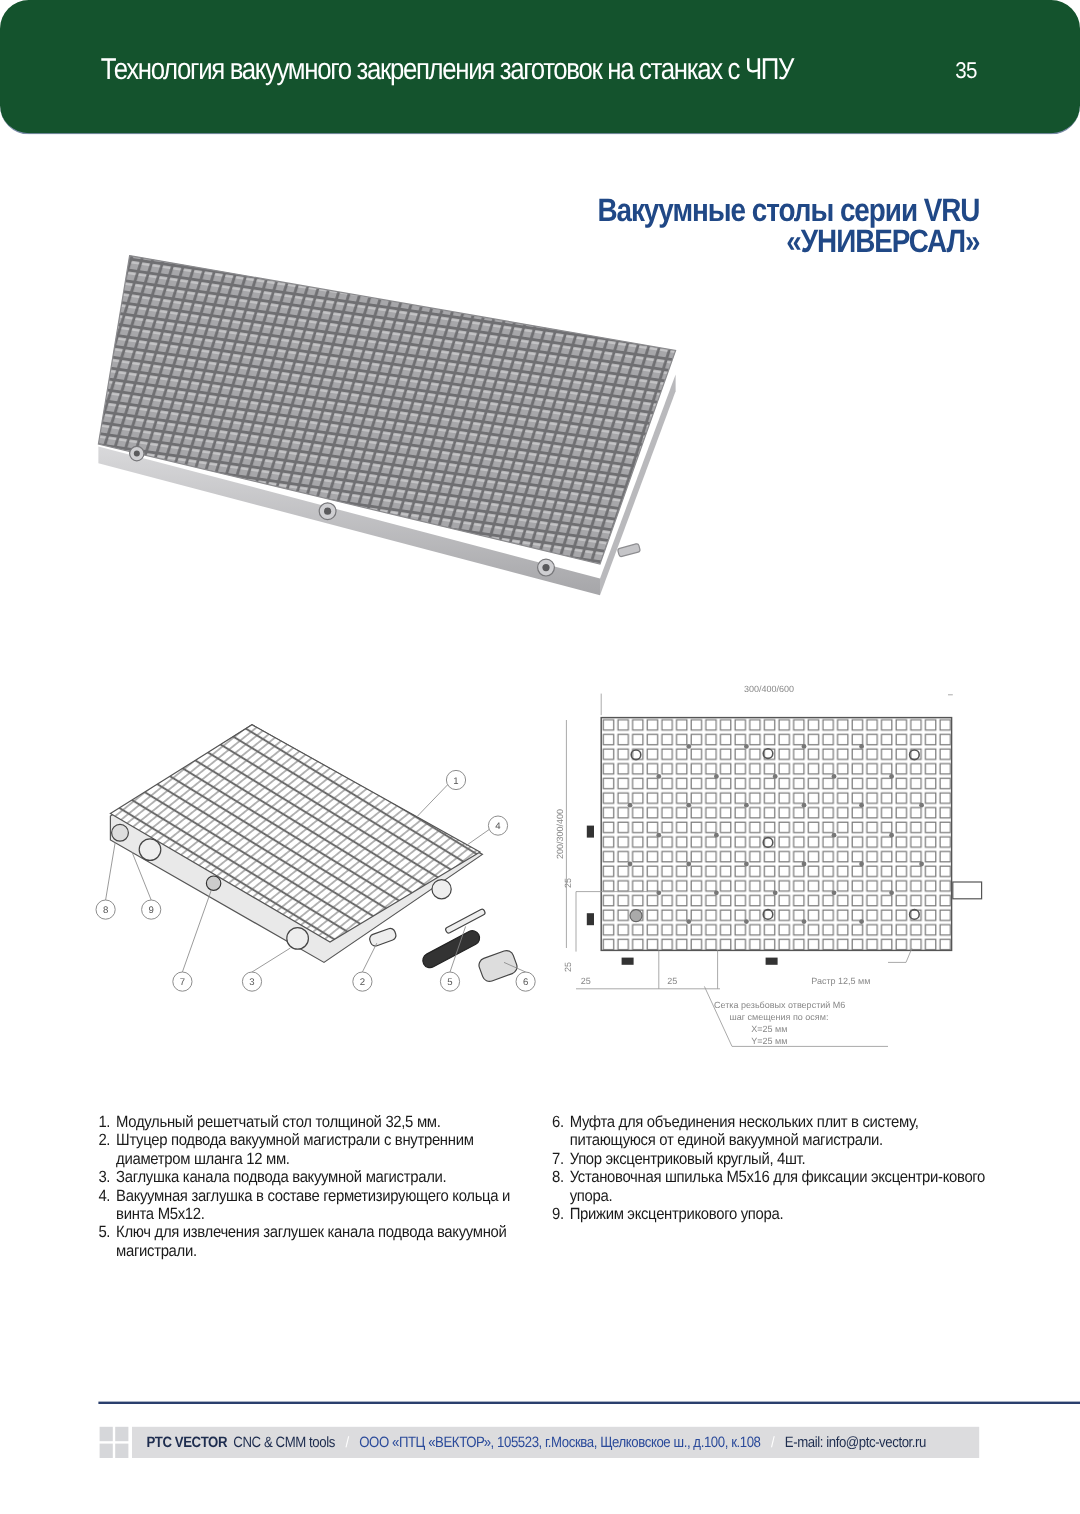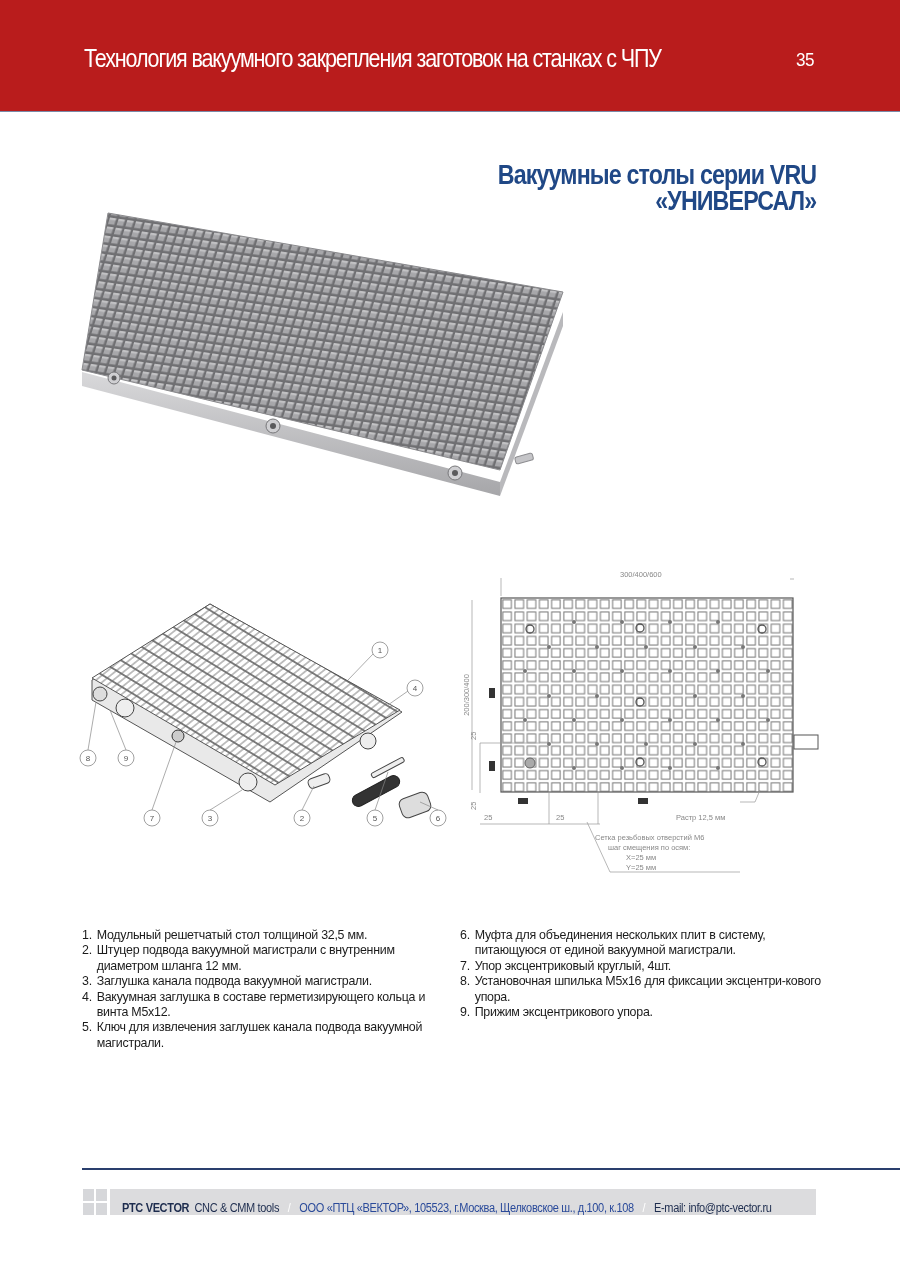--- a/index.html
+++ b/index.html
@@ -1,40 +1,40 @@
 <!DOCTYPE html>
 <html><head>
 <meta charset="utf-8">
 <style>
   * { box-sizing: border-box; margin: 0; padding: 0; }
   html, body { width: 900px; height: 1262px; background: #ffffff; overflow: hidden; }
   body { position: relative; font-family: "Liberation Sans", sans-serif; color: #1a1a1a; }
 
-  .header-band { position: absolute; left: 0; top: 0; width: 900px; height: 112px; background: #b91c1c; border-bottom: 1px solid #7a8aa8; }
+  .header-band { position: absolute; left: 0; top: 0; width: 900px; height: 112px; background: #14532d; border-bottom: 1px solid #7a8aa8; border-radius: 24px; }
   .header-title { position: absolute; left: 84px; top: 44px; font-size: 25px; color: #fff; letter-spacing: -1.3px; transform: scaleX(0.86); transform-origin: left center; white-space: nowrap; }
   .page-number { position: absolute; left: 796px; top: 49px; font-size: 19px; color: #fff; letter-spacing: -0.5px; transform: scaleX(0.9); transform-origin: left center; }
 
   .product-title { position: absolute; right: 84px; top: 162px; text-align: right; color: #204886; font-weight: bold; font-size: 27px; line-height: 26px; letter-spacing: -1px; transform: scaleX(0.86); transform-origin: right center; }
   .product-title span { display: block; }
 
   .photo { position: absolute; left: 60px; top: 200px; width: 600px; height: 300px; }
   .exploded { position: absolute; left: 70px; top: 590px; width: 390px; height: 250px; }
   .drawing { position: absolute; left: 460px; top: 560px; width: 380px; height: 320px; }
 
   .legend { position: absolute; top: 927px; font-size: 13.5px; line-height: 15.4px; color: #1b1b1b; letter-spacing: -0.3px; }
   .legend.left { left: 82px; width: 360px; }
   .legend.right { left: 460px; width: 380px; }
   .legend-item { display: flex; transform: scaleX(0.92); transform-origin: left center; width: 108%; }
   .legend-num { flex: 0 0 16px; }
   .legend-text { flex: 1; }
 
   .footer-rule { position: absolute; left: 82px; top: 1168px; width: 818px; height: 2px; background: #2a3f6d; }
   .footer-logo { position: absolute; left: 83px; top: 1189px; width: 24px; height: 26px; display: grid; grid-template-columns: 1fr 1fr; grid-template-rows: 1fr 1fr; gap: 2px; }
   .footer-logo div { background: #d6d7da; }
-  .footer-bar { position: absolute; left: 110px; top: 1189px; width: 706px; height: 26px; background: #dcdcde; display: flex; align-items: flex-end; padding-left: 12px; font-size: 12.5px; white-space: nowrap; letter-spacing: -0.4px; }
+  .footer-bar { position: absolute; left: 110px; top: 1189px; width: 706px; height: 26px; background: #dcdcde; display: flex; align-items: center; padding-left: 12px; font-size: 12.5px; white-space: nowrap; letter-spacing: -0.4px; }
   .footer-bar .inner { transform: scaleX(0.88); transform-origin: left center; display: flex; align-items: center; gap: 6px; }
   .brand-bold { font-weight: bold; color: #1d2c4e; }
   .brand-rest { color: #1d2c4e; }
   .sep { color: #ffffff; margin: 0 4px; }
   .address { color: #2a4a9a; }
   .email { color: #1d2c4e; }
 </style>
 </head>
 <body>
 

